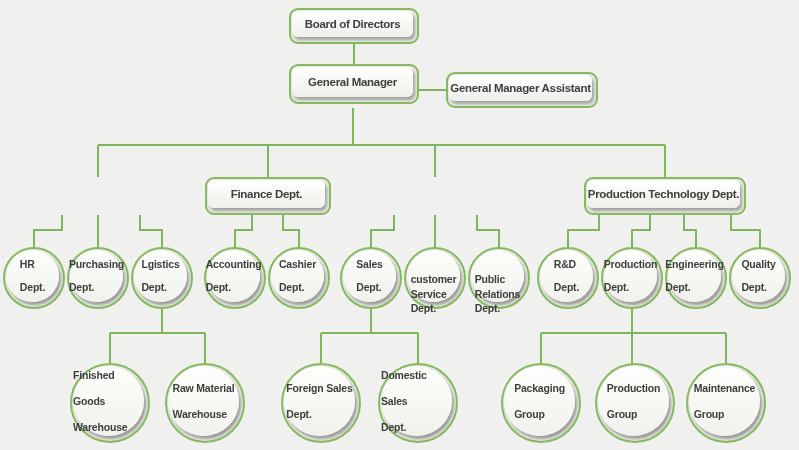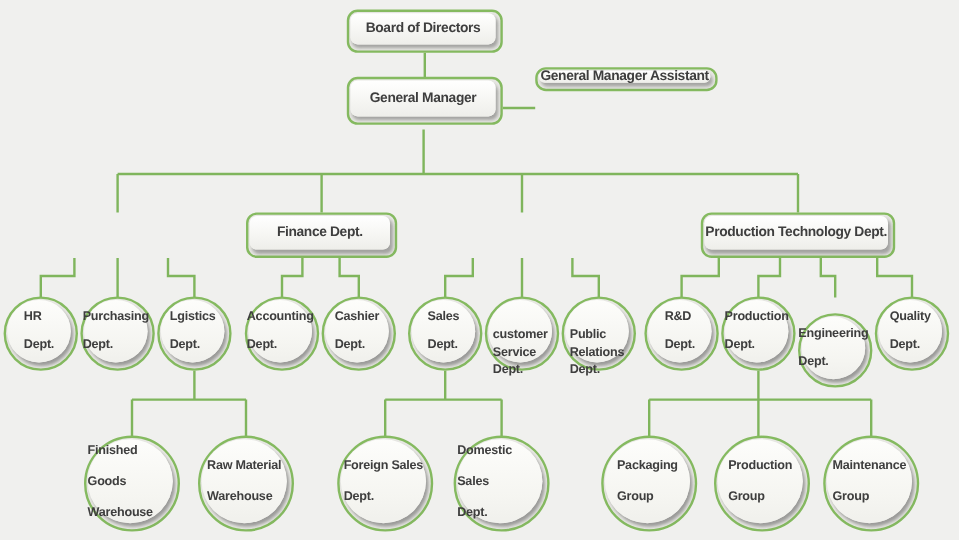--- a/index.html
+++ b/index.html
@@ -69,21 +69,21 @@
     <div class="box-inner">
       <span class="box-label">Board of Directors</span>
     </div>
   </div>
 
   <div class="node box" style="left:289px;top:64px;width:130px;height:40px">
     <div class="box-inner">
       <span class="box-label">General Manager</span>
     </div>
   </div>
-  <div class="node box" style="left:446px;top:56px;width:152px;height:20px">
+  <div class="node box" style="left:446px;top:72px;width:152px;height:36px">
     <div class="box-inner">
       <span class="box-label">General Manager Assistant</span>
     </div>
   </div>
 
   <div class="node box" style="left:205px;top:177px;width:126px;height:38px">
     <div class="box-inner">
       <span class="box-label">Finance Dept.</span>
     </div>
   </div>
@@ -148,21 +148,21 @@
       <span class="circle-label l2">R&amp;D
 Dept.</span>
     </div>
   </div>
   <div class="node circle" style="left:601px;top:247px;width:62px;height:62px">
     <div class="circle-inner">
       <span class="circle-label l2">Production
 Dept.</span>
     </div>
   </div>
-  <div class="node circle" style="left:665px;top:261px;width:62px;height:62px">
+  <div class="node circle" style="left:665px;top:247px;width:62px;height:62px">
     <div class="circle-inner">
       <span class="circle-label l2">Engineering
 Dept.</span>
     </div>
   </div>
   <div class="node circle" style="left:729px;top:247px;width:62px;height:62px">
     <div class="circle-inner">
       <span class="circle-label l2">Quality
 Dept.</span>
     </div>

